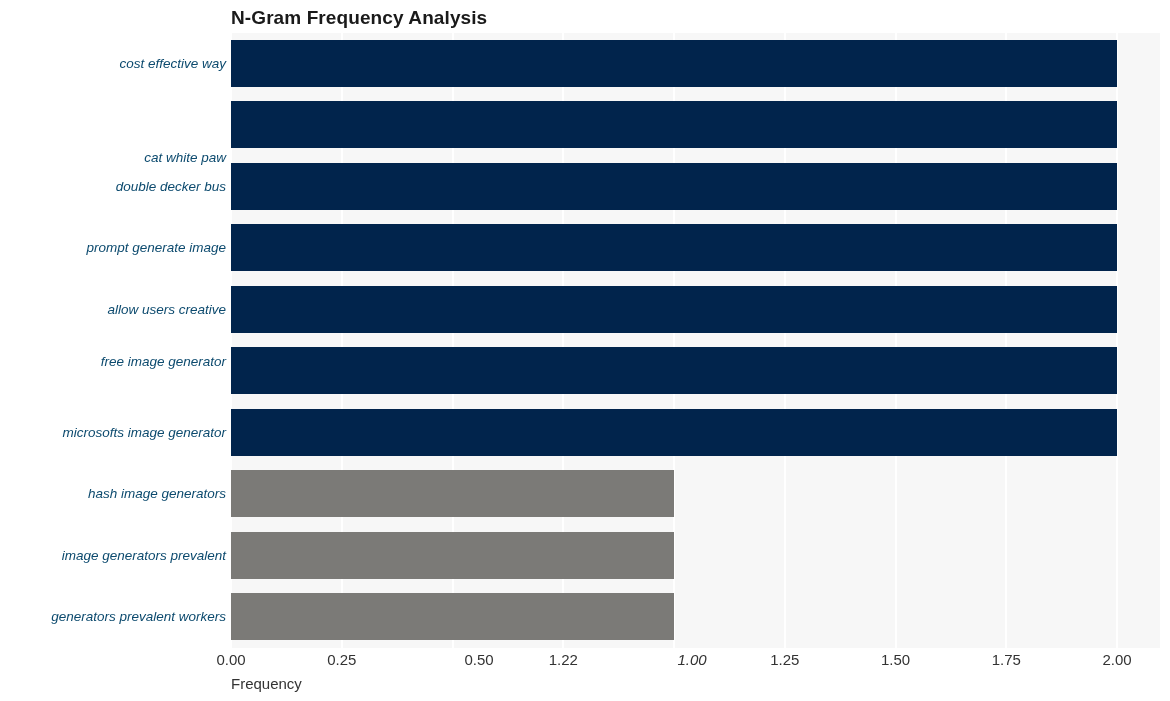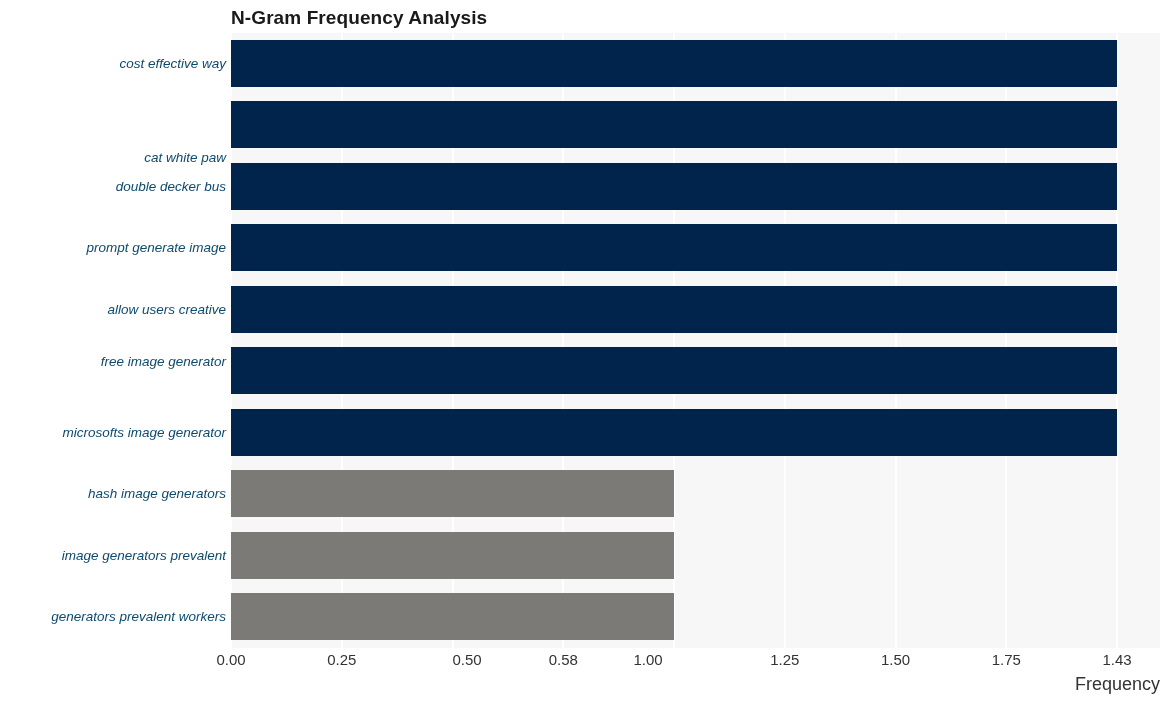--- a/index.html
+++ b/index.html
@@ -97,22 +97,22 @@
     color: #333333;
     line-height: 18px;
     white-space: nowrap;
   }
 
   #x-axis-title {
     position: absolute;
     left: 231px;
     top: 675px;
     width: 929px;
-    text-align: right;
-    font-size: 18px;
+    text-align: left;
+    font-size: 15px;
     color: #333333;
     line-height: 18px;
   }
 </style>
 </head>
 <body>
 
 <div id="figure">
 
   <div id="chart-title">N-Gram Frequency Analysis</div>
@@ -151,24 +151,24 @@
       <div class="ytick" style="top: 391.75px;">microsofts image generator</div>
       <div class="ytick" style="top: 453.25px;">hash image generators</div>
       <div class="ytick" style="top: 514.75px;">image generators prevalent</div>
       <div class="ytick" style="top: 576.25px;">generators prevalent workers</div>
     </div>
 
   <div id="x-axis-labels">
 
   <div class="xtick" style="left: 231px;">0.00</div>
       <div class="xtick" style="left: 341.75px;">0.25</div>
-      <div class="xtick" style="left: 467px; text-align: center;">0.50</div>
-      <div class="xtick" style="left: 563.25px;">0.58</div>
-      <div class="xtick" style="left: 648px;">1.00</div>
+      <div class="xtick" style="left: 479px; text-align: center;">0.50</div>
+      <div class="xtick" style="left: 563.25px;">1.22</div>
+      <div class="xtick" style="left: 692px; font-style: italic;">1.00</div>
       <div class="xtick" style="left: 784.75px;">1.25</div>
       <div class="xtick" style="left: 895.5px;">1.50</div>
       <div class="xtick" style="left: 1006.25px;">1.75</div>
-      <div class="xtick" style="left: 1117px;">1.43</div>
+      <div class="xtick" style="left: 1117px;">2.00</div>
     </div>
 
   <div id="x-axis-title">Frequency</div>
 
 </div>
 
 </body></html>

